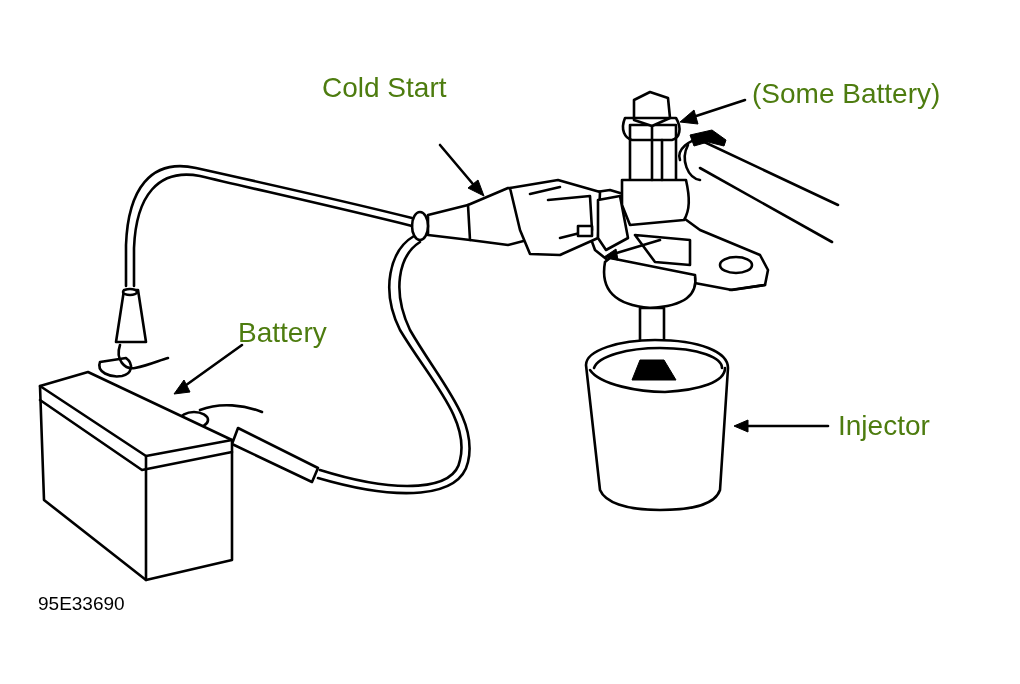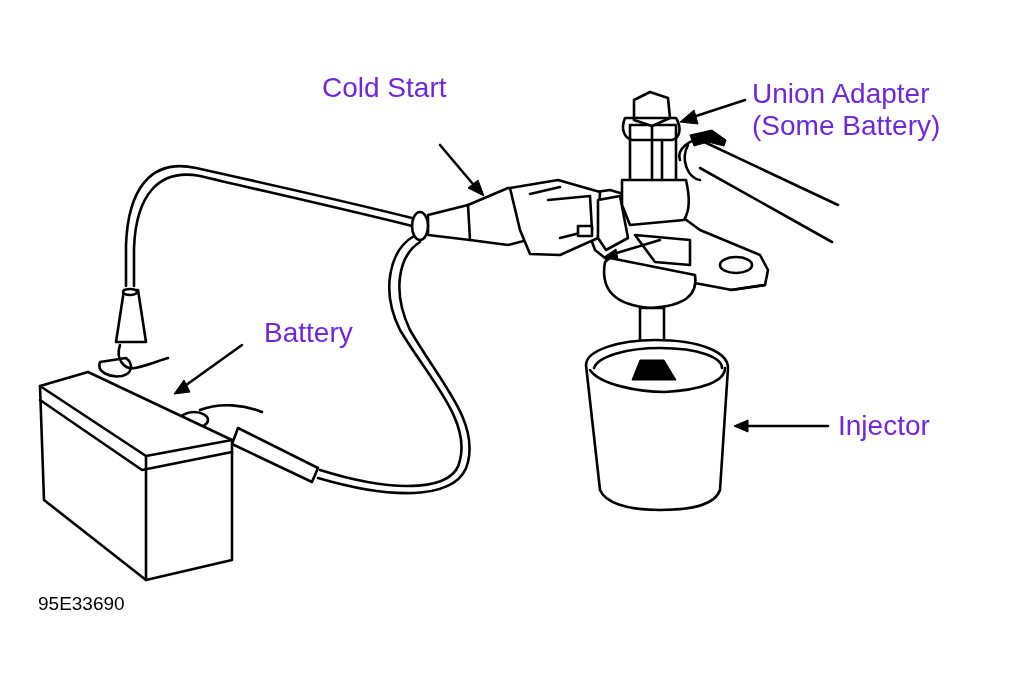--- a/index.html
+++ b/index.html
@@ -1,18 +1,18 @@
 <!DOCTYPE html>
 <html><head>
 <meta charset="utf-8">
 <style>
   html, body { margin: 0; padding: 0; background: #ffffff; }
   body { width: 1020px; height: 684px; position: relative; overflow: hidden; font-family: "Liberation Sans", sans-serif; }
   #diagram { position: absolute; left: 0; top: 0; }
-  .lbl { position: absolute; color: #6d28d9; font-size: 28px; line-height: 32px; white-space: nowrap; font-family: "Liberation Sans", sans-serif; }
+  .lbl { position: absolute; color: #4d7c0f; font-size: 28px; line-height: 32px; white-space: nowrap; font-family: "Liberation Sans", sans-serif; }
   .fig { position: absolute; color: #000; font-size: 19px; white-space: nowrap; font-family: "Liberation Sans", sans-serif; }
   svg .s { fill: none; stroke: #000; stroke-width: 2.6; stroke-linejoin: round; stroke-linecap: round; }
   svg .t { fill: none; stroke: #000; stroke-width: 1.8; stroke-linecap: round; }
   svg .w { fill: #fff; stroke: #000; stroke-width: 2.6; stroke-linejoin: round; }
   svg .k { fill: #000; stroke: #000; stroke-width: 1; }
 </style>
 </head>
 <body>
 
 <svg id="diagram" width="1020" height="684" viewBox="0 0 1020 684" xmlns="http://www.w3.org/2000/svg">
@@ -110,21 +110,20 @@
     <path class="s" d="M610 255 L660 240"></path>
     <path class="k" d="M604 257 L616 249 L618 260 Z"></path>
   </g>
 </svg>
 
 <div class="lbl" style="left:322px; top:72px;">
   <div>Cold Start</div>
 </div>
 
 <div class="lbl" style="left:752px; top:78px;">
-  <div>Union Adapter</div>
   <div>(Some Battery)</div>
 </div>
 
-<div class="lbl" style="left:264px; top:317px;text-align:center;">Battery</div>
+<div class="lbl" style="left:238px; top:317px;text-align:center;">Battery</div>
 
 <div class="lbl" style="left:838px; top:410px;">Injector</div>
 
 <div class="fig" style="left:38px; top:593px;">95E33690</div>
 
 </body></html>

